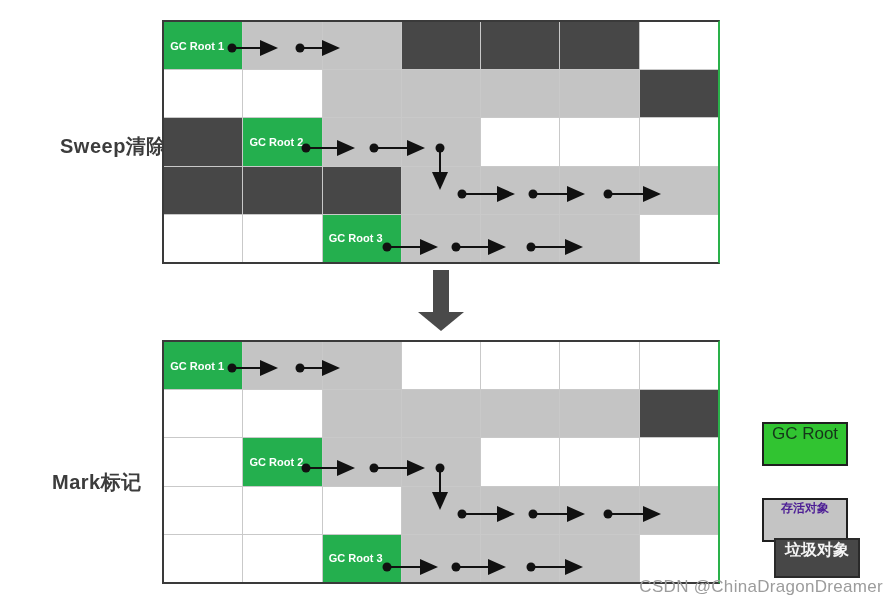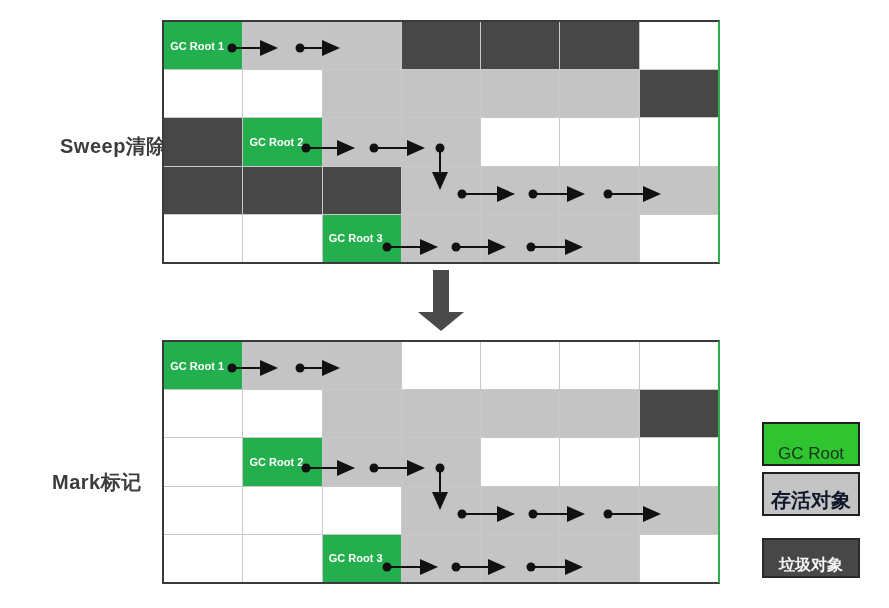--- a/index.html
+++ b/index.html
@@ -20,25 +20,25 @@
   .cell.root{background:var(--root);}
   .cell.live{background:var(--live);}
   .cell.garbage{background:var(--garbage);}
   .cell.empty{background:var(--empty);}
   .cell.root span{color:#ffffff;font-size:11px;font-weight:bold;white-space:nowrap;
     transform:translateX(-6px);}
   .chains{position:absolute;inset:0;width:100%;height:100%;pointer-events:none;}
 
   #down-arrow{position:absolute;left:415px;top:266px;}
 
-  .legend-box{position:absolute;left:762px;width:98px;box-sizing:border-box;
-    display:flex;align-items:flex-end;justify-content:center;border:2px solid #1f1f1f;}
+  .legend-box{position:absolute;left:762px;width:86px;box-sizing:border-box;
+    display:flex;align-items:flex-start;justify-content:center;border:2px solid #1f1f1f;}
   #legend-root{top:422px;height:44px;background:var(--legend-green);color:#15341a;font-size:17px;}
-  #legend-live{top:472px;height:44px;background:var(--live);color:#0f172a;font-size:20px;font-weight:bold;}
-  #legend-garbage{top:538px;height:40px;background:var(--garbage);color:#f5f5f5;font-size:16px;font-weight:bold;border-color:#2a2a2a;}
+  #legend-live{top:498px;height:44px;background:var(--live);color:#4c1d95;font-size:12px;font-weight:bold;}
+  #legend-garbage{top:538px;height:40px;background:var(--garbage);color:#f5f5f5;font-size:16px;font-weight:bold;border-color:#2a2a2a;margin-left:12px;}
 
   #watermark{position:absolute;right:6px;top:577px;font-size:17px;color:var(--watermark-text);letter-spacing:.3px;}
 </style>
 </head>
 <body>
 
 <div id="stage">
 
   <div class="phase-label" id="mark-label">Sweep清除</div>
 
@@ -202,14 +202,15 @@
   <div class="legend-box" id="legend-root">
     <span>GC Root</span>
   </div>
   <div class="legend-box" id="legend-live">
     <span>存活对象</span>
   </div>
   <div class="legend-box" id="legend-garbage">
     <span>垃圾对象</span>
   </div>
 
+  <div id="watermark">CSDN @ChinaDragonDreamer</div>
 
 </div>
 
 </body></html>

